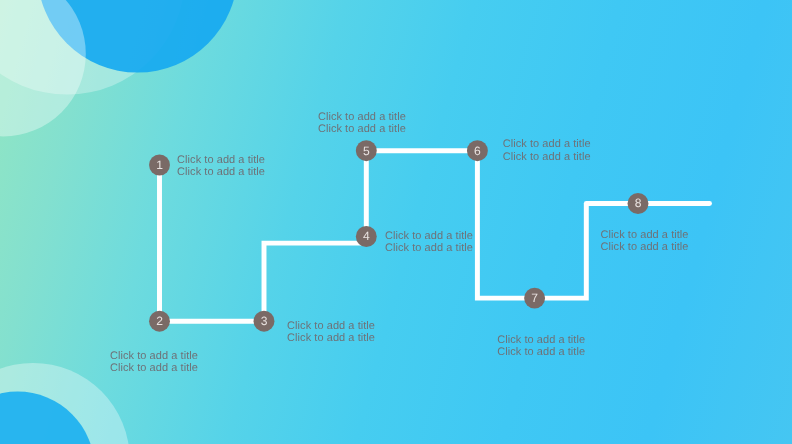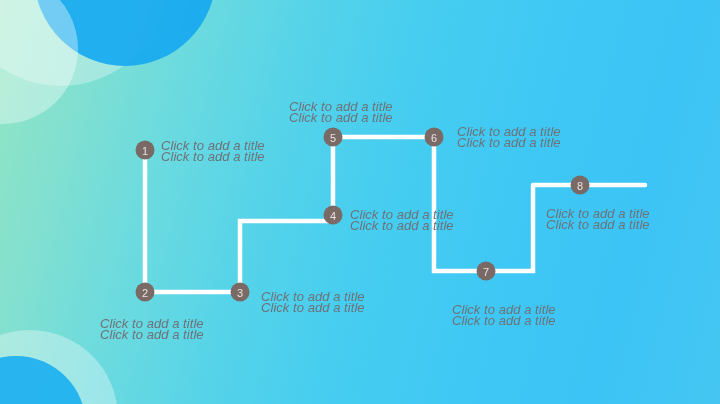--- a/index.html
+++ b/index.html
@@ -82,25 +82,24 @@
   .node-num {
     fill: #e9e2e0;
     font-family: "Liberation Sans", "DejaVu Sans", sans-serif;
     font-size: 11px;
     text-anchor: middle;
     dominant-baseline: central;
   }
   .caption {
     position: absolute;
     color: #6e7278;
-    font-size: 13px;
+    font-size: 10px;
     line-height: 11px;
     white-space: nowrap;
     letter-spacing: 0.05px;
-    font-style: italic;
   }
 </style>
 </head>
 <body>
 
 <div id="slide">
 
   <div class="bubble" id="bubble-tl-a"></div>
   <div class="bubble" id="bubble-tl-b"></div>
   <div class="bubble" id="bubble-tl-c"></div>

